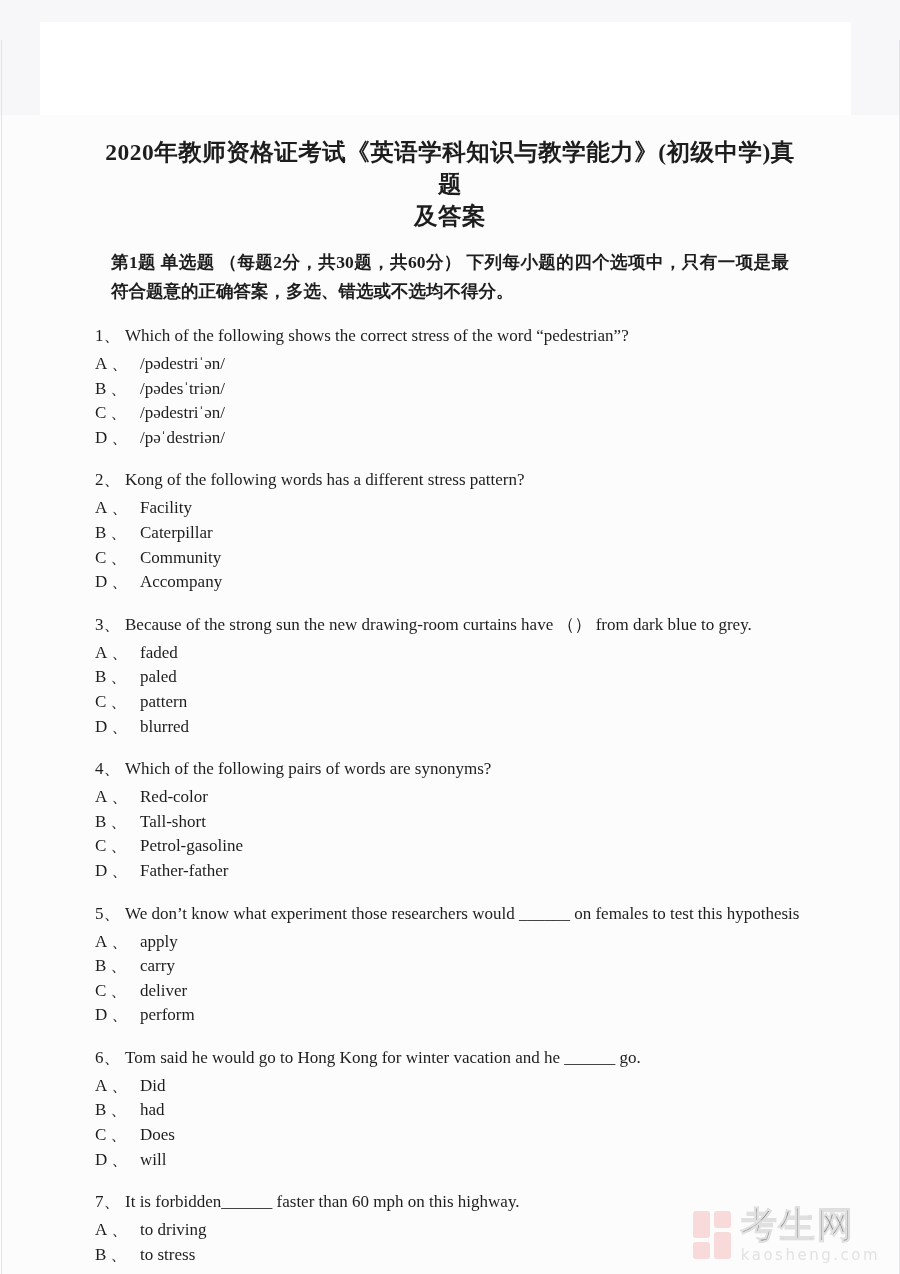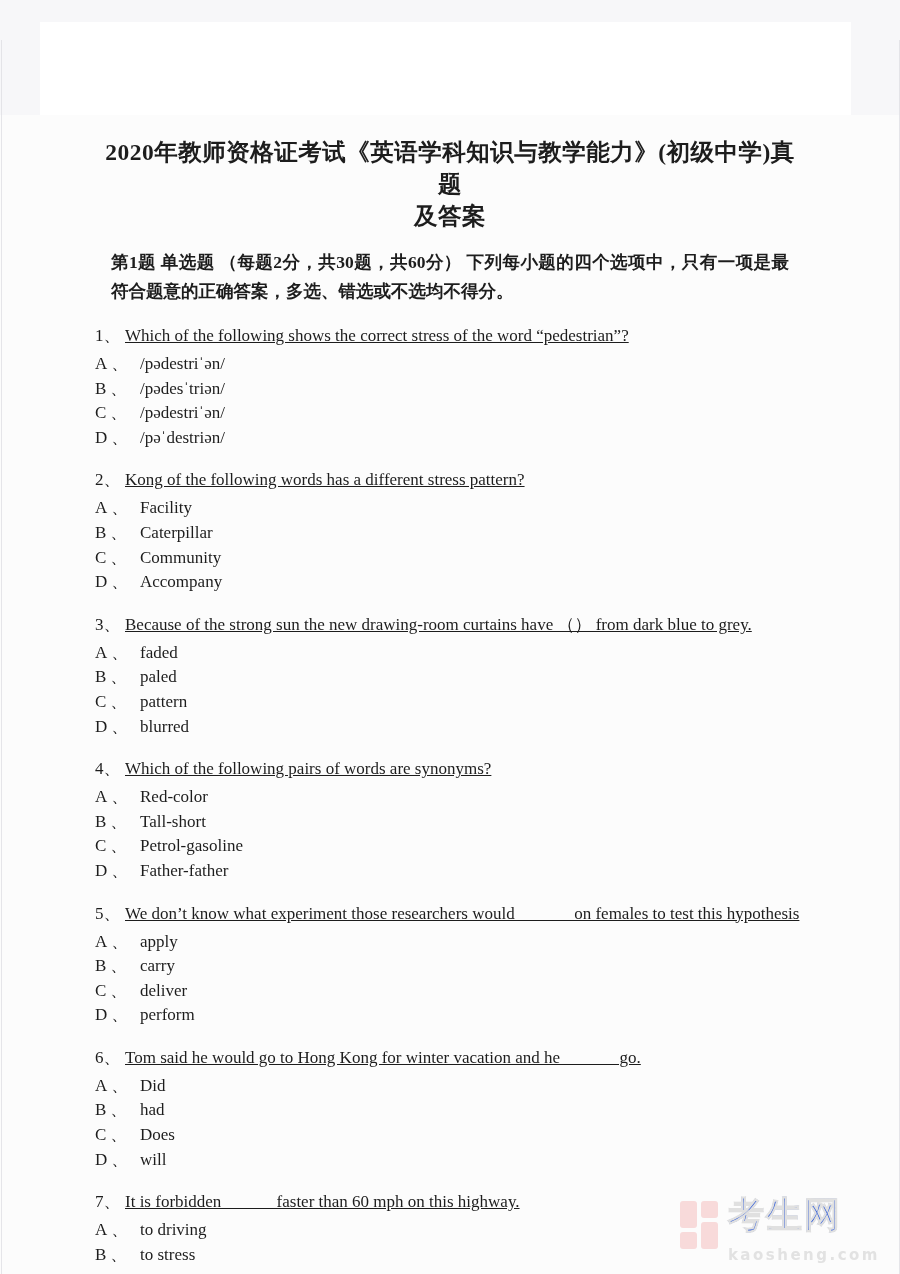--- a/index.html
+++ b/index.html
@@ -29,42 +29,42 @@
   }
   .intro {
     font-size: 17.5px; font-weight: 700;
     line-height: 29px; margin: 16px;
     text-align: justify;
   }
 
   .question { margin-top: 17px; font-size: 17px; }
   .stem { display: flex; line-height: 25px; margin-bottom: 4px; }
   .qnum { flex: 0 0 30px; }
-  .qtext { flex: 1; text-decoration: underline; }
+  .qtext { flex: 1; }
   .option { display: flex; line-height: 24.6px; }
   .opt-label { flex: 0 0 45px; letter-spacing: 4px; }
   .opt-text { flex: 1; }
 
   
   .wm { position: absolute; right: 20px; bottom: 10px; display: flex; align-items: flex-start; gap: 10px; }
   .wm-logo { display: flex; gap: 4px; padding-top: 5px; }
   .wm-col { display: flex; flex-direction: column; gap: 4px; }
   .blk { width: 17px; background: #f8dada; border-radius: 3px; }
   .blk.tall { height: 27px; }
   .blk.sq { height: 17px; }
   .wm-name {
     font-family: "DejaVu Sans", "Liberation Sans", sans-serif;
     font-size: 36px; line-height: 38px; font-weight: 700;
-    color: #1d4ed8; -webkit-text-stroke: 1px #e0e0e0;
+    color: #737373; -webkit-text-stroke: 1px #e0e0e0;
     letter-spacing: 2px;
   }
   .wm-domain {
     font-family: "DejaVu Sans", "Liberation Sans", sans-serif;
-    font-size: 15px; font-weight: 700; color: #e2e2e2;
-    letter-spacing: 2.5px; margin-top: 12px;
+    font-size: 15px; font-weight: 400; color: #e2e2e2;
+    letter-spacing: 2.5px; margin-top: 2px;
   }
 </style>
 </head>
 <body>
 
 <div class="top-strip"></div>
 <div class="corner-left"></div>
 <div class="corner-right"></div>
 <div class="head-patch"></div>
 <div class="edge left"></div>

